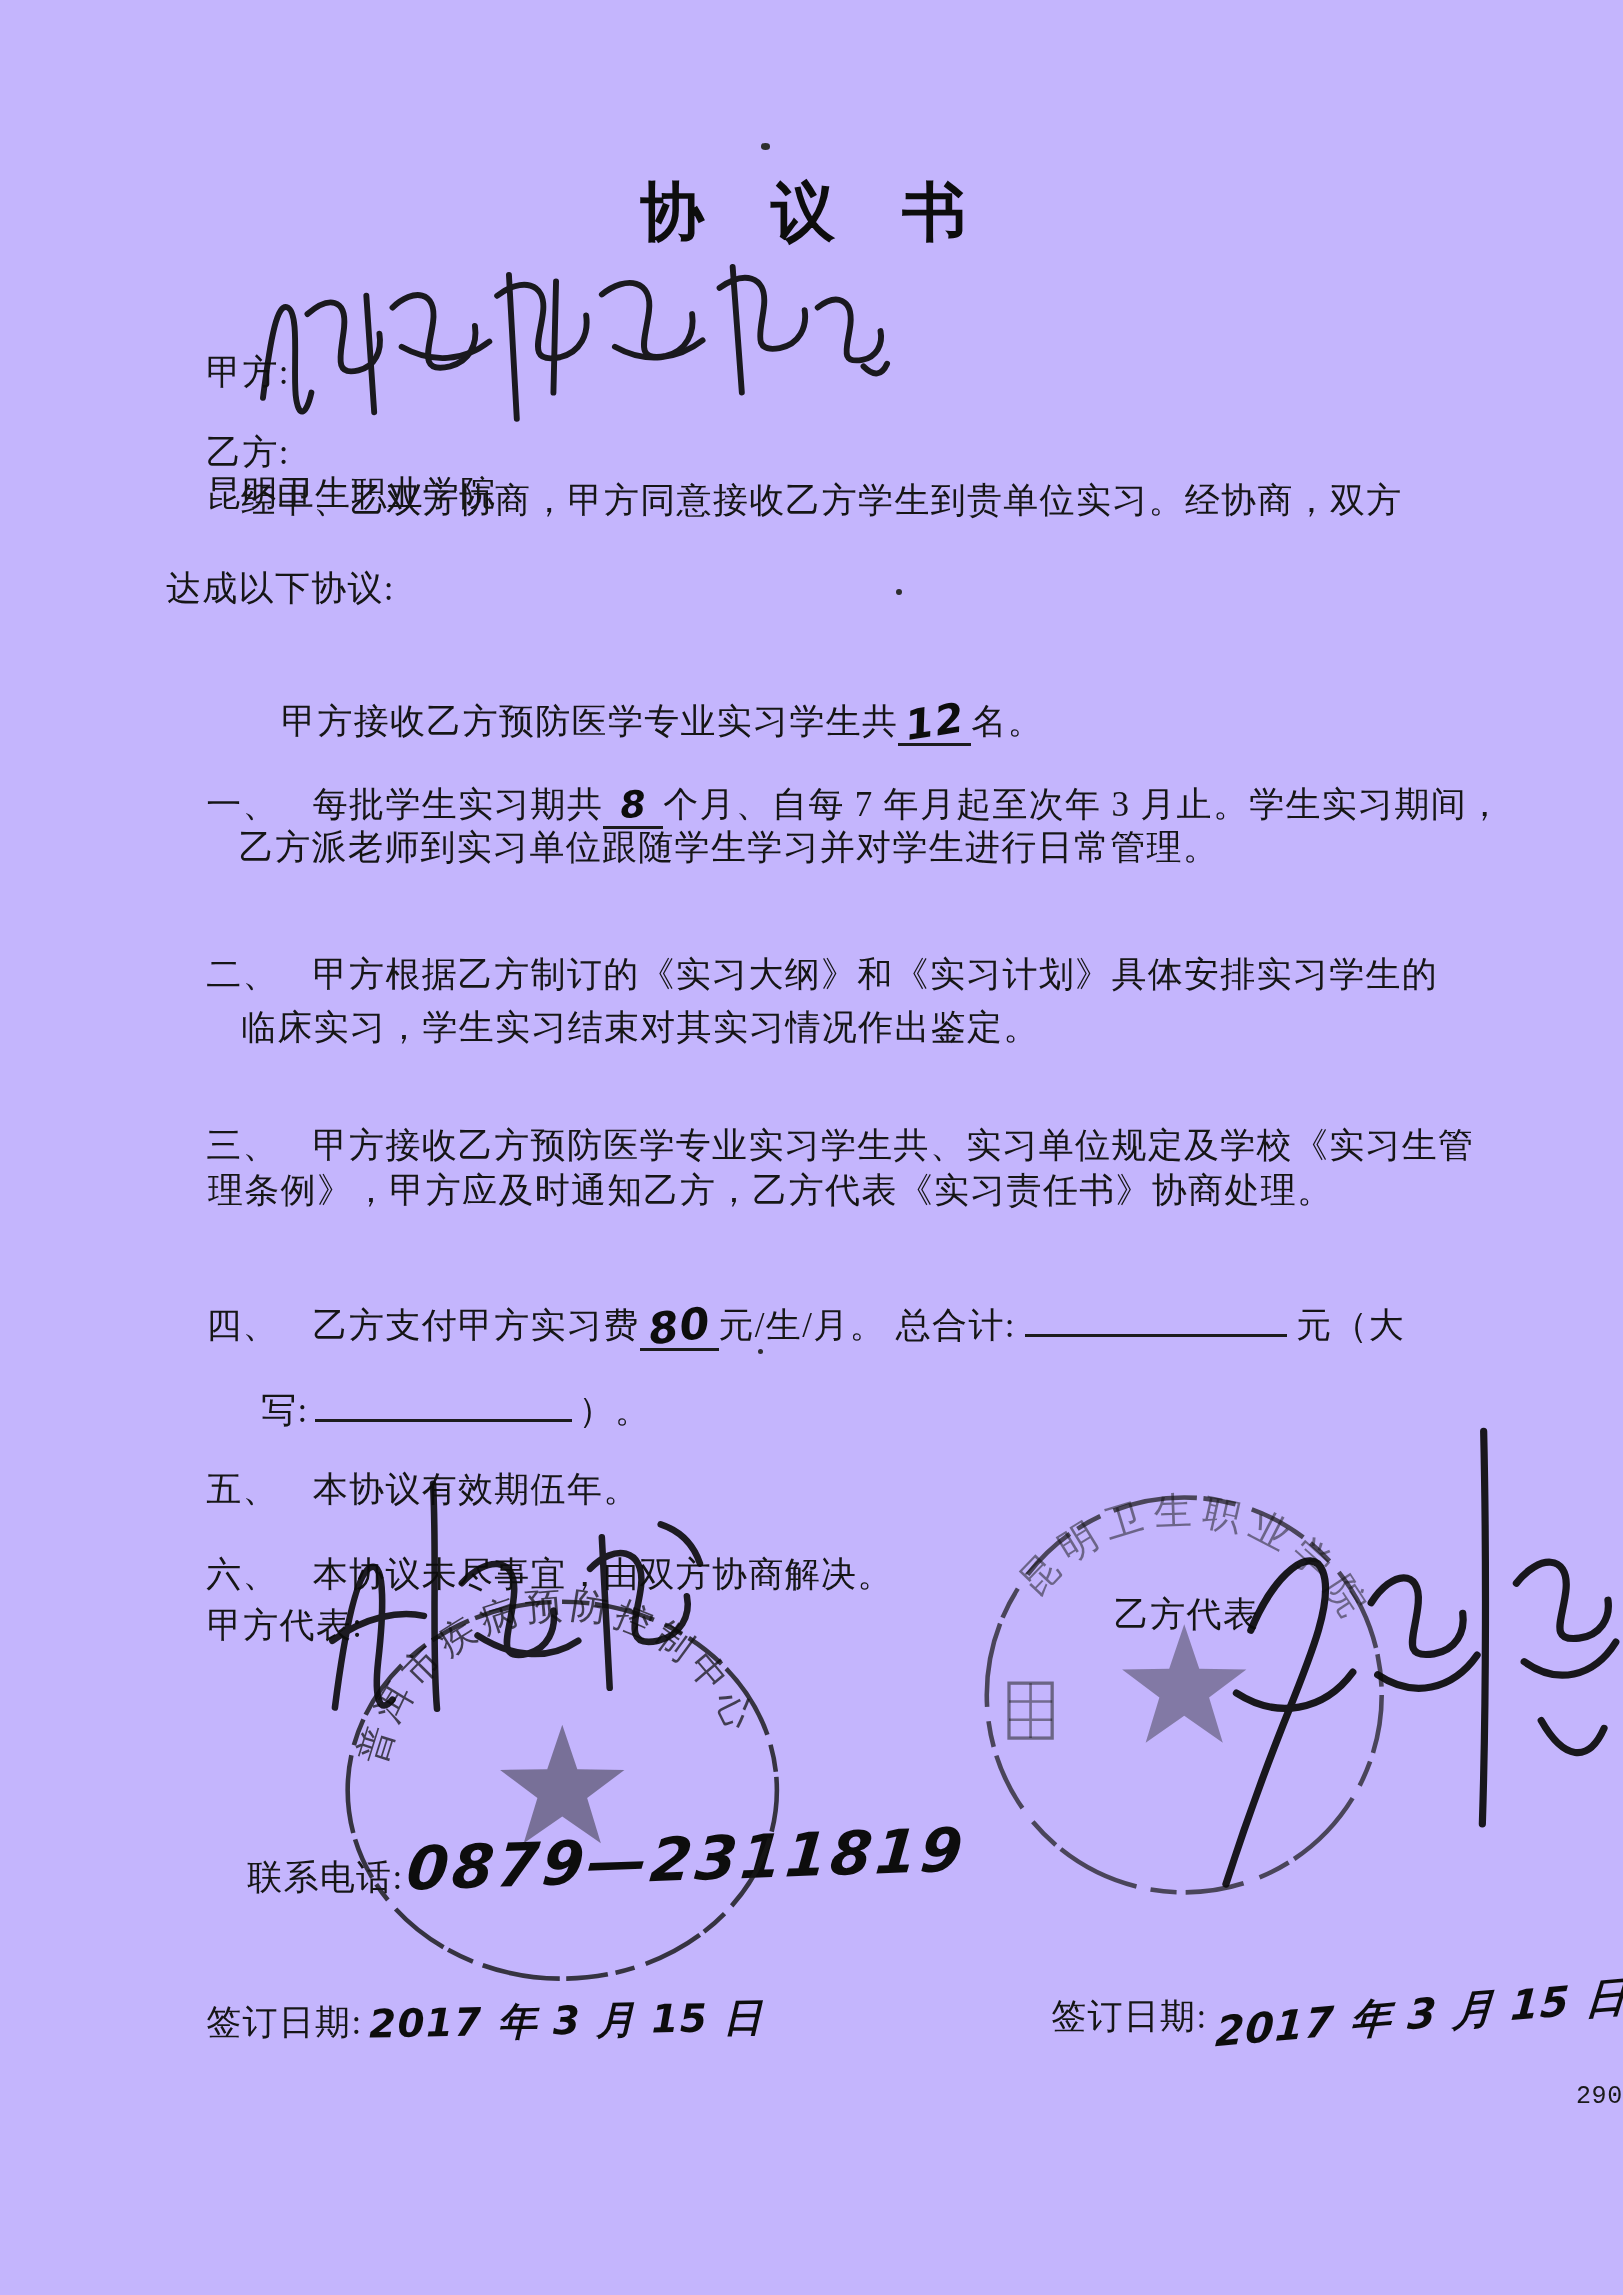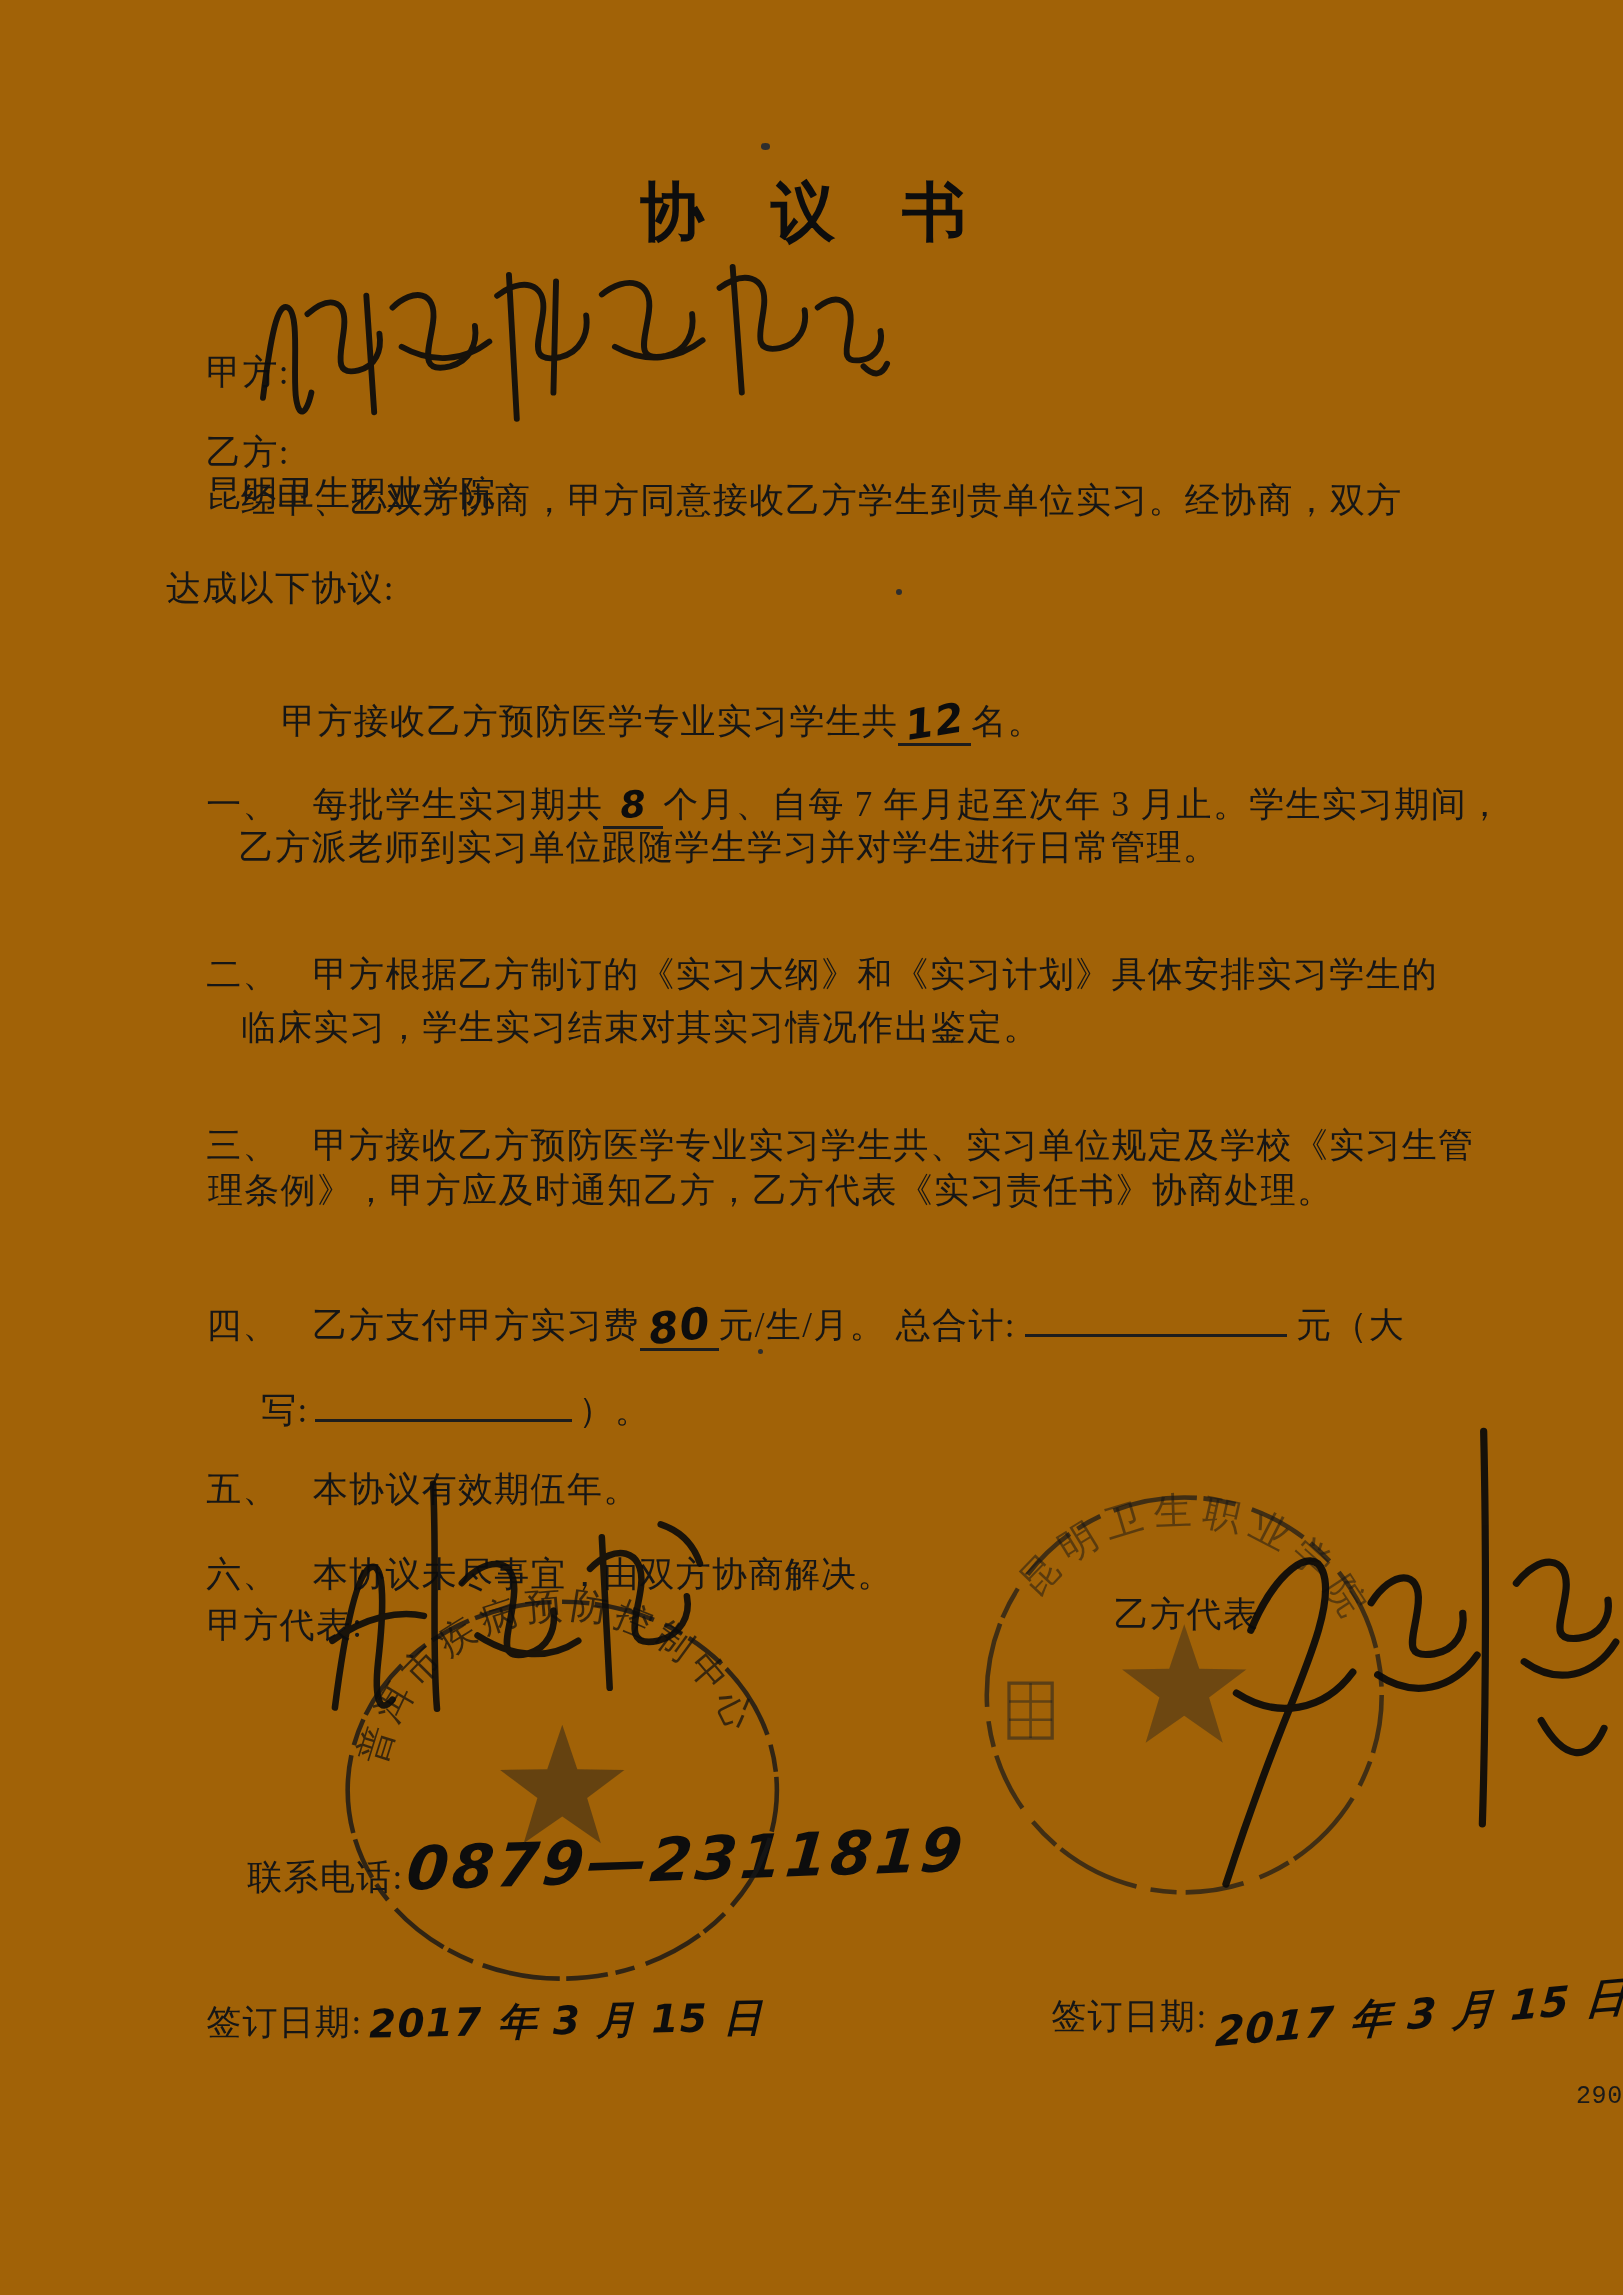--- a/index.html
+++ b/index.html
@@ -1,17 +1,17 @@
 <!DOCTYPE html>
 <html style="font-size:10.5px"><head>
 <meta charset="utf-8">
 <style>
   html,body{margin:0;padding:0;background:#dcdcdc;}
   #page{
-    position:relative;width:1623px;height:2295px;background:#a16207;
+    position:relative;width:1623px;height:2295px;background:#c4b5fd;
     font-family:"Liberation Serif",serif;color:#141414;overflow:hidden;
   }
   .line{position:absolute;font-size:35px;line-height:1.15;letter-spacing:1.3px;white-space:pre;color:#161616;}
   .title{
     position:absolute;top:169px;left:0;width:100%;text-align:center;
     font-size:64px;font-weight:700;letter-spacing:17px;word-spacing:17px;white-space:pre;color:#0d0d0d;
   }
   .num{display:inline-block;margin-right:34px;}
   .lbl{display:inline-block;margin-right:17px;}
   .fill{display:inline-block;text-align:center;border-bottom:3.3px solid #1d1d1d;vertical-align:baseline;}

